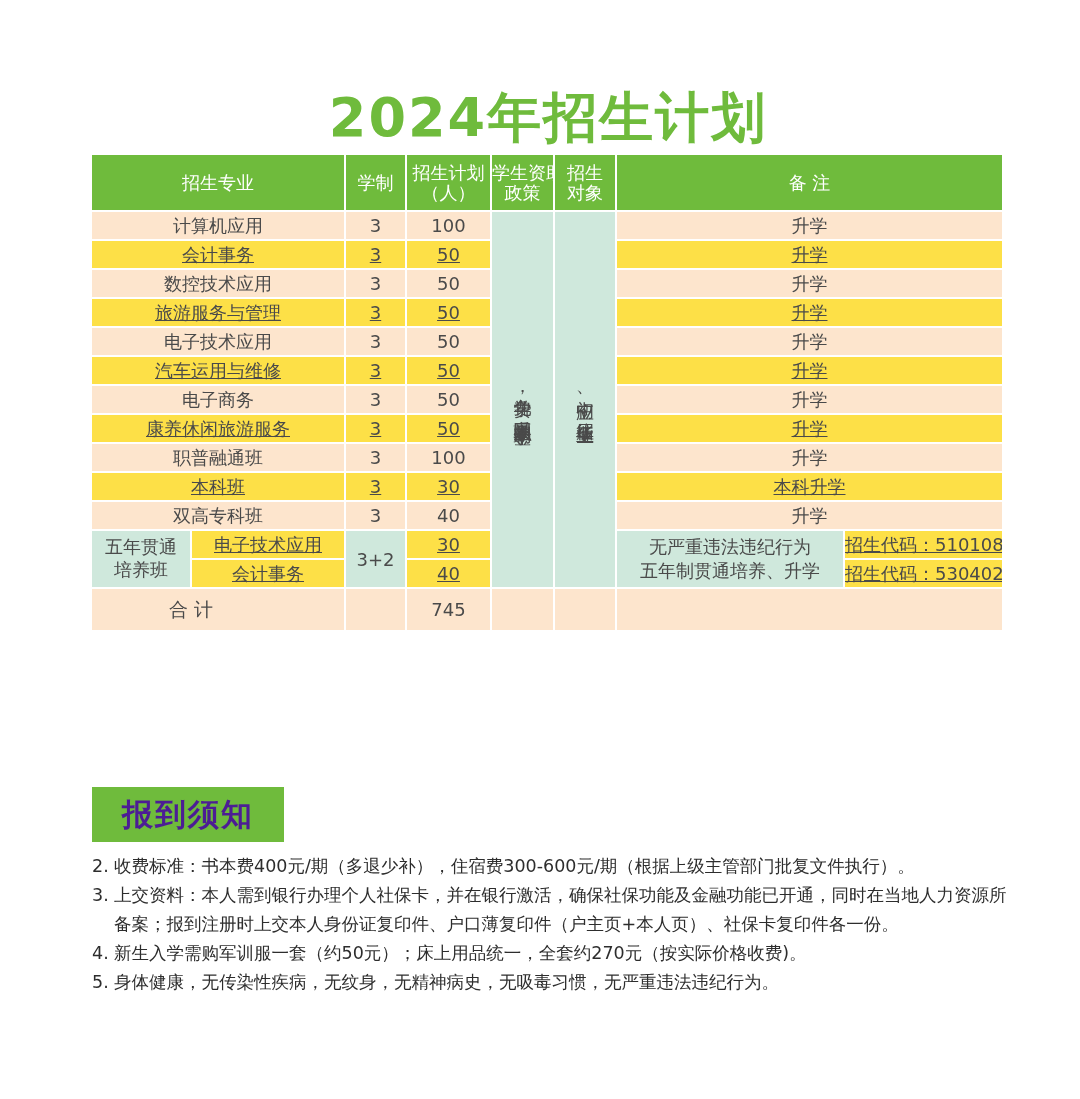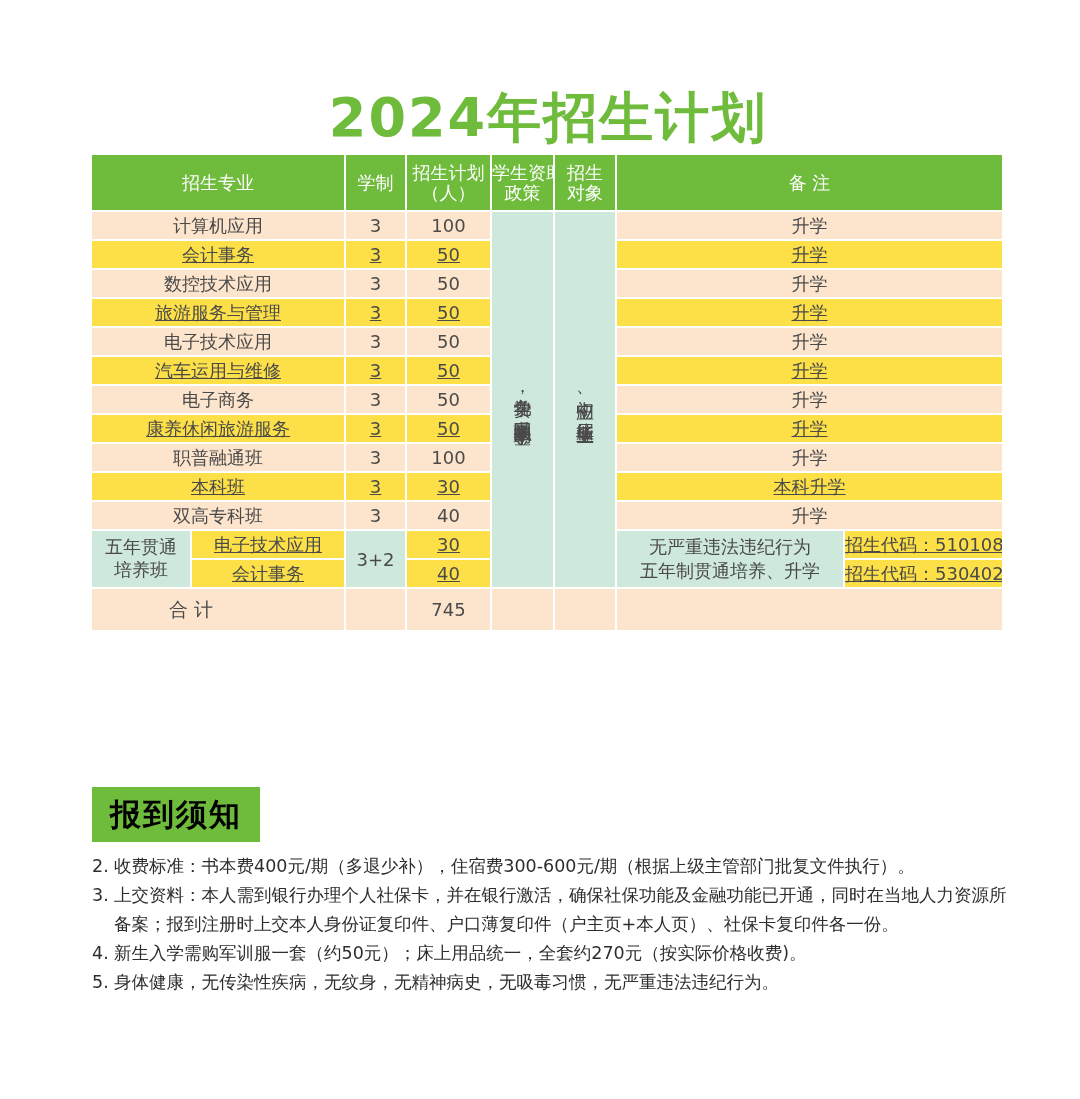--- a/index.html
+++ b/index.html
@@ -35,22 +35,22 @@
     writing-mode: vertical-rl; text-orientation: upright;
     font-size: 17px; letter-spacing: 1px; white-space: nowrap;
     vertical-align: middle;
   }
   td.vert span { display: inline-block; }
   tr.total td { background: #fde5cd; height: 43px; }
   td.code { font-size: 17px; }
   td.remark-two { font-size: 18px; line-height: 1.35; white-space: normal; }
 
   .notice-badge {
-    position: absolute; left: 92px; top: 787px; width: 168px; height: 55px;
-    background: #6fbb3c; color: #000000; font-size: 31px; font-weight: bold;
+    position: absolute; left: 92px; top: 787px; width: 192px; height: 55px;
+    background: #6fbb3c; color: #4c1d95; font-size: 31px; font-weight: bold;
     display: flex; align-items: center; justify-content: center; letter-spacing: 2px;
   }
 
   .notice-list {
     position: absolute; left: 92px; top: 852px; width: 920px;
     font-size: 17.5px; color: #2d2d2d; line-height: 29px; list-style: none;
   }
   .notice-list li { padding-left: 22px; text-indent: -22px; }
   .notice-list li .n { display: inline-block; width: 22px; text-indent: 0; }
 </style>

